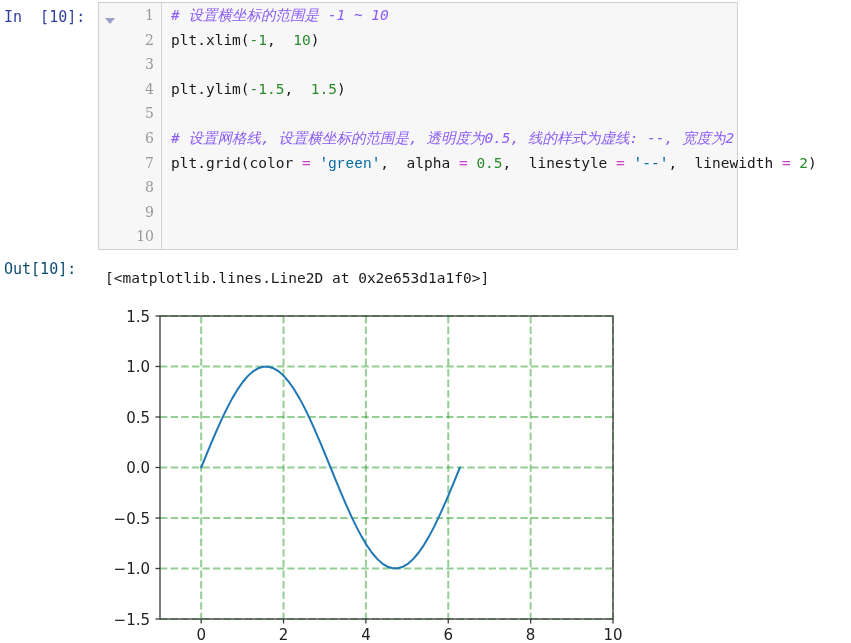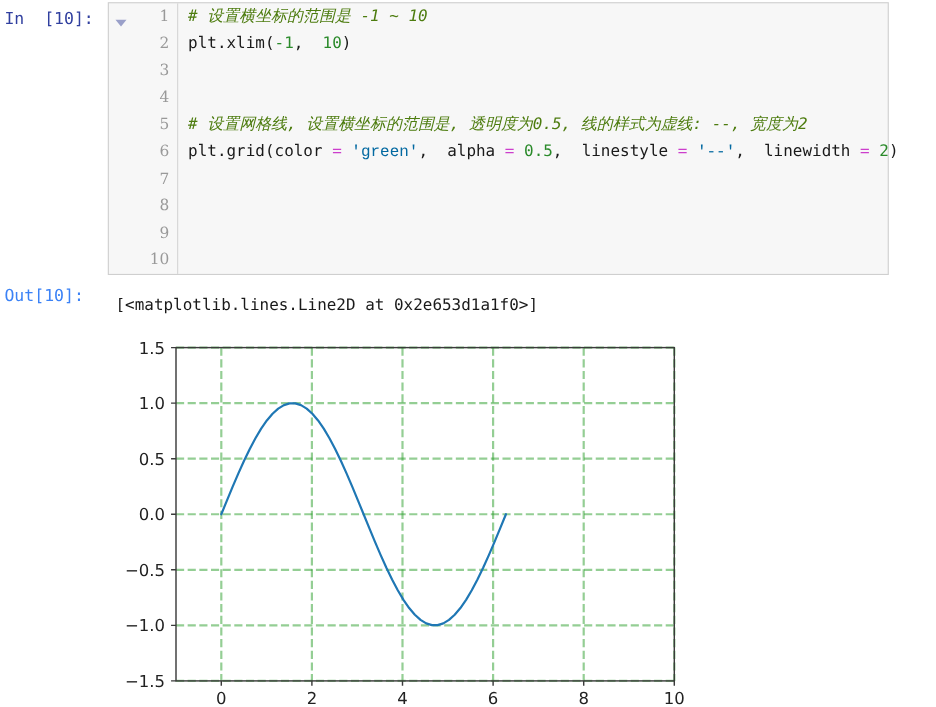--- a/index.html
+++ b/index.html
@@ -13,21 +13,21 @@
     position: relative;
     overflow: hidden;
     font-family: "Liberation Serif", "DejaVu Serif", serif;
   }
 
   
   .cell-row {
     position: absolute;
     left: 0;
     top: 0;
-    width: 808px;
+    width: 738px;
     height: 252px;
   }
   .prompt-in {
     position: absolute;
     left: 4px;
     top: 8px;
     width: 88px;
     text-align: left;
     font-family: "DejaVu Sans Mono", "Liberation Mono", monospace;
     font-size: 15px;
@@ -97,42 +97,42 @@
   }
   .codelines .ln {
     height: 24.6px;
     line-height: 24.6px;
     padding-left: 9px;
     font-family: "DejaVu Sans Mono", "Liberation Mono", monospace;
     font-size: 14.5px;
     color: #1a1a1a;
     white-space: pre;
   }
-  .cm { color: #4d7c0f; font-style: italic; }
+  .cm { color: #8b5cf6; font-style: italic; }
   .num { color: #2a8a2a; }
   .op  { color: #cc3ecc; }
   .str { color: #0369a1; font-family: Liberation Mono, monospace; }
   .pl  { color: #1a1a1a; }
 
   
   .out-row {
     position: absolute;
     left: 0;
     top: 258px;
     width: 851px;
     height: 30px;
   }
   .prompt-out {
     position: absolute;
     left: 4px;
     top: 2px;
     width: 88px;
     font-family: "DejaVu Sans Mono", "Liberation Mono", monospace;
     font-size: 15px;
-    color: #3b82f6;
+    color: #0c4a6e;
     white-space: pre;
   }
   .out-text {
     position: absolute;
     left: 105px;
     top: 12px;
     font-family: "DejaVu Sans Mono", "Liberation Mono", monospace;
     font-size: 14.5px;
     color: #1a1a1a;
     white-space: pre;
@@ -191,20 +191,21 @@
 
       <div class="codelines">
 
         <div class="ln"><span class="cm"># 设置横坐标的范围是 -1 ~ 10</span></div>
 
         <div class="ln"><span class="pl">plt.xlim(</span><span class="num">-1</span><span class="pl">,  </span><span class="num">10</span><span class="pl">)</span></div>
 
         <div class="ln"></div>
 
 
+        <div class="ln"><span class="pl">plt.ylim(</span><span class="num">-1.5</span><span class="pl">,  </span><span class="num">1.5</span><span class="pl">)</span></div>
 
         <div class="ln"></div>
 
         <div class="ln"><span class="cm"># 设置网格线, 设置横坐标的范围是, 透明度为0.5, 线的样式为虚线: --, 宽度为2</span></div>
 
         <div class="ln"><span class="pl">plt.grid(color </span><span class="op">=</span><span class="pl"> </span><span class="str">'green'</span><span class="pl">,  alpha </span><span class="op">=</span><span class="pl"> </span><span class="num">0.5</span><span class="pl">,  linestyle </span><span class="op">=</span><span class="pl"> </span><span class="str">'--'</span><span class="pl">,  linewidth </span><span class="op">=</span><span class="pl"> </span><span class="num">2</span><span class="pl">)</span></div>
 
         <div class="ln"></div>
 
 

